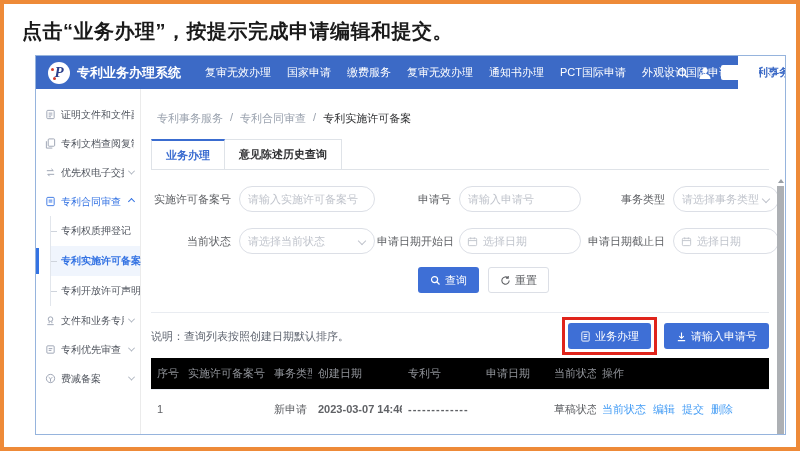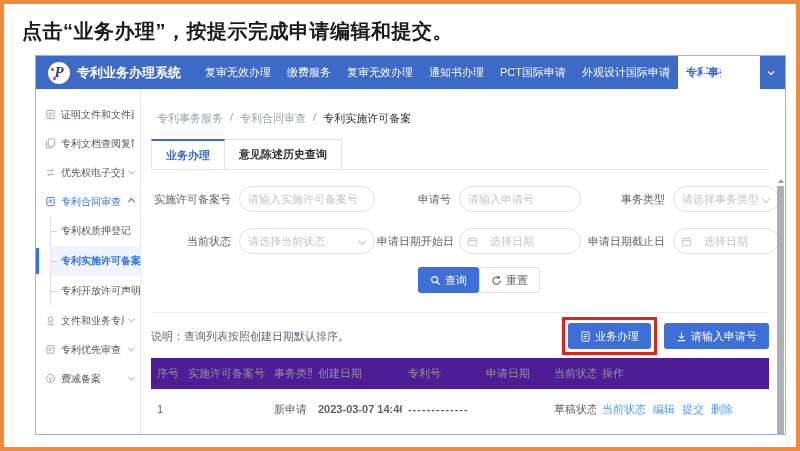--- a/index.html
+++ b/index.html
@@ -64,36 +64,36 @@
   .fcell{ display:flex; align-items:center; }
   .flabel{ font-size:11px; color:#606266; text-align:right; margin-right:8px; flex-shrink:0; white-space:nowrap; }
   .fcell.c1 .flabel{ width:80px; } .fcell.c2 .flabel{ width:74px; } .fcell.c3 .flabel{ width:82px; }
   .control{ position:relative; height:26px; border:1px solid #dcdfe6; border-radius:14px; background:#fff; display:flex; align-items:center; }
   .fcell.c1 .control{ width:136px; } .fcell.c2 .control{ width:122px; } .fcell.c3 .control{ width:106px; }
   input.ctl{ border:none; outline:none; width:100%; height:100%; padding:0 8px; font-size:11px; font-family:inherit; color:#333; border-radius:3px; background:transparent; }
   input.ctl::placeholder{ color:#c0c4cc; }
   .ph{ font-size:11px; color:#c0c4cc; padding-left:8px; white-space:nowrap; overflow:hidden; }
   .sel-chev{ width:6px; height:6px; border-right:1px solid #c0c4cc; border-bottom:1px solid #c0c4cc; transform:rotate(45deg); position:absolute; right:9px; top:9px; }
   .cal-icon{ margin-left:7px; color:#c0c4cc; display:inline-flex; flex-shrink:0; }
-  .control.date .ph{ padding-left:12px; }
-
-  .btn-row{ margin-top:13px; padding-left:267px; display:flex; }
+  .control.date .ph{ padding-left:5px; }
+
+  .btn-row{ margin-top:13px; padding-left:267px; display:flex; gap:9px; }
   .btn{ height:26px; display:inline-flex; align-items:center; gap:4px; font-size:11px; padding:0 11px; border-radius:3px; cursor:pointer; border:1px solid transparent; white-space:nowrap; }
   .btn.primary{ background:#3e6fd6; color:#fff; }
   .btn.plain{ background:#fff; border-color:#dcdfe6; color:#606266; }
   .btn .bicon{ display:inline-flex; }
 
   .divider{ height:1px; background:#e9ecf1; margin-top:19px; }
   .note-row{ display:flex; align-items:center; margin-top:2px; height:42px; }
   .note{ font-size:11px; color:#5f6570; white-space:nowrap; }
   .note-actions{ margin-left:auto; display:flex; align-items:center; }
   .red-box{ border:3px solid #e0241b; padding:3px; display:inline-flex; margin-right:7px; }
 
   table.grid{ width:100%; border-collapse:collapse; table-layout:fixed; font-size:11px; margin-top:1px; }
-  table.grid th{ background:#4c1d95; color:#909399; font-weight:normal; text-align:left; height:31px; padding:0 6px; border-bottom:1px solid #ebeef5; white-space:nowrap; overflow:hidden; }
+  table.grid th{ background:#000000; color:#909399; font-weight:normal; text-align:left; height:31px; padding:0 6px; border-bottom:1px solid #ebeef5; white-space:nowrap; overflow:hidden; }
   table.grid td{ height:40px; padding:0 6px; color:#606266; white-space:nowrap; overflow:hidden; }
   td.bold{ color:#303133; font-weight:bold; }
   td.dashes{ color:#303133; letter-spacing:1px; font-weight:bold; }
   .op-link{ color:#459df5; margin-right:7px; cursor:pointer; }
 
   
   .scrollbar{ position:absolute; right:0; top:86px; bottom:0; width:9px; }
   .sb-arrow{ width:0; height:0; border:3px solid transparent; border-bottom:4px solid #9aa0a6; margin:1px auto 3px; }
   .sb-thumb{ position:absolute; top:11px; bottom:0; left:1px; width:7px; background:#adb0b4; }
 </style>
@@ -108,20 +108,21 @@
     <div class="brand">
       <span class="logo">
           <span class="logo-p">P</span>
           <i class="dot d1"></i>
           <i class="dot d2"></i>
         </span>
       <span class="brand-text">专利业务办理系统</span>
     </div>
     <nav class="nav-items">
       <span class="nav-item">复审无效办理</span>
+      <span class="nav-item">国家申请</span>
       <span class="nav-item">缴费服务</span>
       <span class="nav-item">复审无效办理</span>
       <span class="nav-item">通知书办理</span>
       <span class="nav-item">PCT国际申请</span>
       <span class="nav-item">外观设计国际申请</span>
       <span class="nav-item active">专利事务服务</span>
 
     </nav>
     <div class="nav-right">
       <span class="nav-vline"></span>

